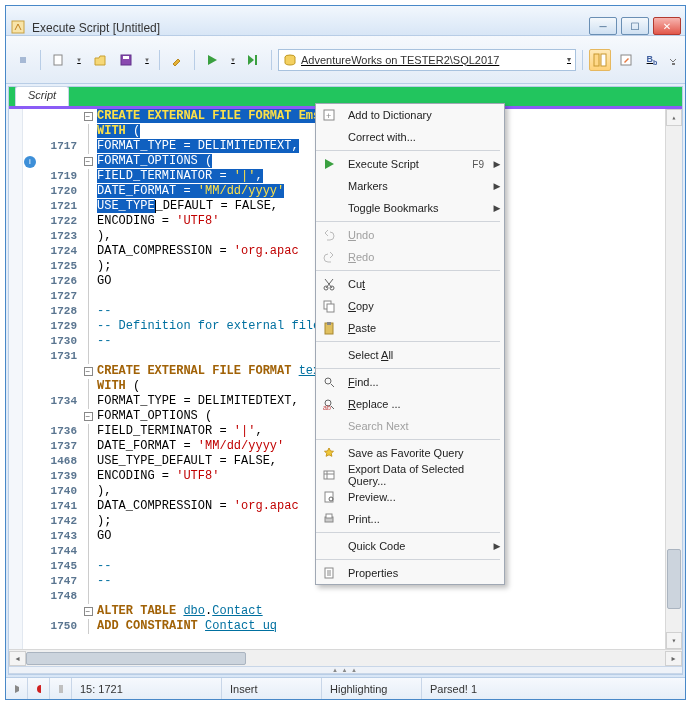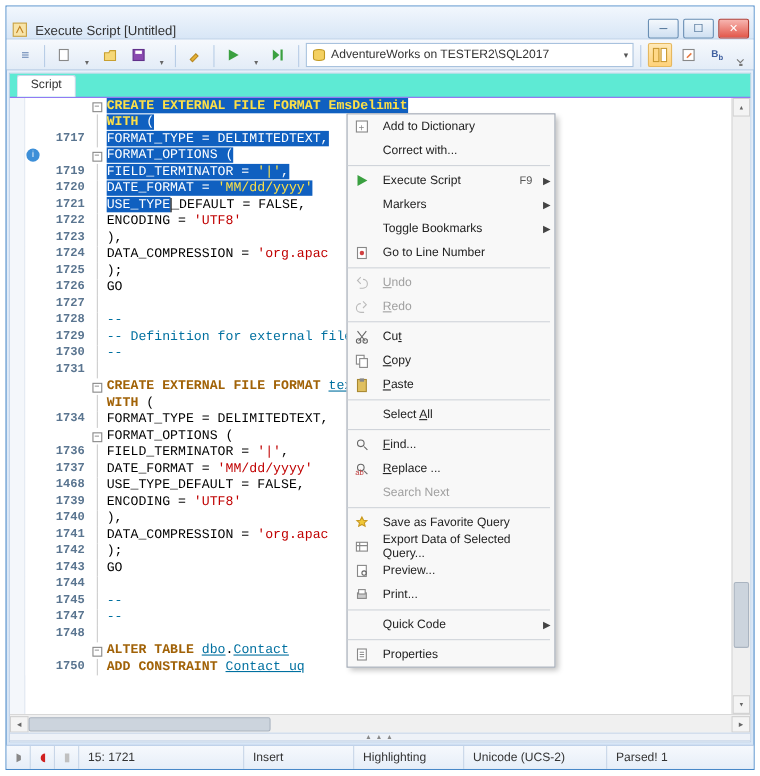--- a/index.html
+++ b/index.html
@@ -5,29 +5,29 @@
   * { box-sizing: border-box; margin: 0; padding: 0; }
   body { font-family: "Segoe UI", Tahoma, sans-serif; font-size: 11px; background: #fff; }
   .window { width: 691px; height: 705px; border: 5px solid #fff; position: relative; }
   .win-frame { border: 1px solid #4888c8; background: linear-gradient(#e8f0fa,#d8e6f6); height: 100%; display:flex; flex-direction:column;}
   .titlebar { height: 30px; display:flex; align-items:flex-end; padding:0 4px; background: linear-gradient(#f2f7fd,#d8e6f6); border-bottom:1px solid #b8cde6;}
   .titlebar .icon-slot { width:16px; height:16px; margin-right:6px; display:flex; align-items:center; justify-content:center;}
   .titlebar .title { flex:1; font-size:12px; color:#333;}
   .win-btns { display:flex; gap:4px;}
   .win-btn { width:28px; height:18px; border:1px solid #6a8fb4; border-radius:2px; background:linear-gradient(#f4f8fc,#cfe0f2); color:#2c5680; font-size:10px; display:flex; align-items:center; justify-content:center; cursor:pointer;}
   .win-btn.close { background:linear-gradient(#f7b5b0,#e2574a); border-color:#b23a30; color:#fff;}
-  .toolbar { height:28px; background:linear-gradient(#f6f9fd,#e3ecf7); border-bottom:1px solid #b8cde6; display:flex; align-items:flex-end; padding:2px 6px; gap:4px;}
+  .toolbar { height:48px; background:linear-gradient(#f6f9fd,#e3ecf7); border-bottom:1px solid #b8cde6; display:flex; align-items:center; padding:2px 6px; gap:4px;text-decoration:underline;}
   .tbtn { width:22px; height:22px; border:1px solid transparent; border-radius:2px; display:flex; align-items:center; justify-content:center; cursor:pointer;}
   .tsep { width:1px; height:20px; background:#b8cde6; margin:0 2px;}
   .dd { width:12px; display:flex; align-items:center; justify-content:center; font-size:7px; color:#666; cursor:pointer;}
   .db-combo { flex:1; max-width:330px; height:22px; border:1px solid #a8c2de; background:#fff; display:flex; align-items:center; padding:0 4px; gap:4px; font-size:11px; color:#333;}
   .db-combo .arrow { margin-left:auto; font-size:8px; color:#555;}
   .tbtn.active { border:1px solid #e6b85f; background:linear-gradient(#ffe9b8,#ffd27a);}
   .client { flex:1; background:#fff; border:1px solid #b8cde6; margin:2px; display:flex; flex-direction:column; min-height:0;}
-  .tabs { height:22px; display:flex; align-items:flex-end; padding-left:6px; background:#5eead4; border-bottom:1px solid #8b5cf6;}
+  .tabs { height:22px; display:flex; align-items:flex-end; padding-left:6px; background:#22c55e; border-bottom:3px solid #8b5cf6;font-style:italic;}
   .tab { height:20px; padding:2px 12px 0 12px; border:1px solid #c8d6e8; border-bottom:none; border-radius:3px 3px 0 0; background:#fff; font-size:11px; color:#333;}
   .editor { flex:1; display:flex; overflow:hidden; position:relative; font-family: Consolas, "Courier New", monospace; font-size:12px; background:#fff;}
   .script-col { width:14px; background:#f4f7fb; border-right:1px solid #e2e8f0;}
   .line { height:15px; line-height:15px; display:flex;}
   .fold-box { width:9px; height:9px; border:1px solid #888; background:#fff; font-size:8px; line-height:7px; text-align:center; color:#555; display:inline-block; margin:3px 2px 0 2px;}
   .kw { color:#a16207; font-weight:bold;}
   .sel { background:#1060c0; color:#fff;}
   .sel .kw, .sel .str, .sel .eq { color:#fde047;}
   .str { color:#c00000;}
   .id  { color:#0070a0;}
@@ -410,21 +410,20 @@
           </svg>
         </div>
     <div class="status-cell status-iconcell">
           <svg width="10" height="10">
             <rect x="1" y="1" width="8" height="8" fill="#c0c0c0"></rect>
           </svg>
         </div>
     <div class="status-cell" style="width:150px;">15: 1721</div>
     <div class="status-cell" style="width:100px;">Insert</div>
     <div class="status-cell" style="width:100px;">Highlighting</div>
-    <div class="status-cell" style="width:130px;">Unicode (UCS-2)</div>
     <div class="status-cell" style="flex:1;border-right:none;">Parsed! 1</div>
   </div>
 
   <div class="ctx" id="ctx">
         <div class="ctx-row">
           <div class="ci">
             <svg width="14" height="14">
               <rect x="2" y="2" width="10" height="10" fill="#fff" stroke="#888"></rect>
               <text x="4" y="11" font-size="9" fill="#888">+</text>
             </svg>
@@ -452,29 +451,20 @@
         <div class="ctx-row">
           <div class="ci"></div>
           <div class="lbl">Markers</div>
           <div class="sub">▶</div>
         </div>
         <div class="ctx-row">
           <div class="ci"></div>
           <div class="lbl">Toggle Bookmarks</div>
           <div class="sub">▶</div>
         </div>
-        <div class="ctx-row">
-          <div class="ci">
-            <svg width="14" height="14">
-              <rect x="3" y="2" width="8" height="10" fill="#fff" stroke="#888"></rect>
-              <circle cx="7" cy="7" r="2" fill="#d04040"></circle>
-            </svg>
-          </div>
-          <div class="lbl">Go to Line Number</div>
-        </div>
         <div class="sep">
           <div class="ci"></div>
           <div class="line"></div>
         </div>
         <div class="ctx-row disabled">
           <div class="ci">
             <svg width="14" height="12">
               <path d="M8 3a4 4 0 0 1 0 8H5" fill="none" stroke="#bbb"></path>
               <path d="M6 1L3 4l3 3" fill="none" stroke="#bbb"></path>
             </svg>

